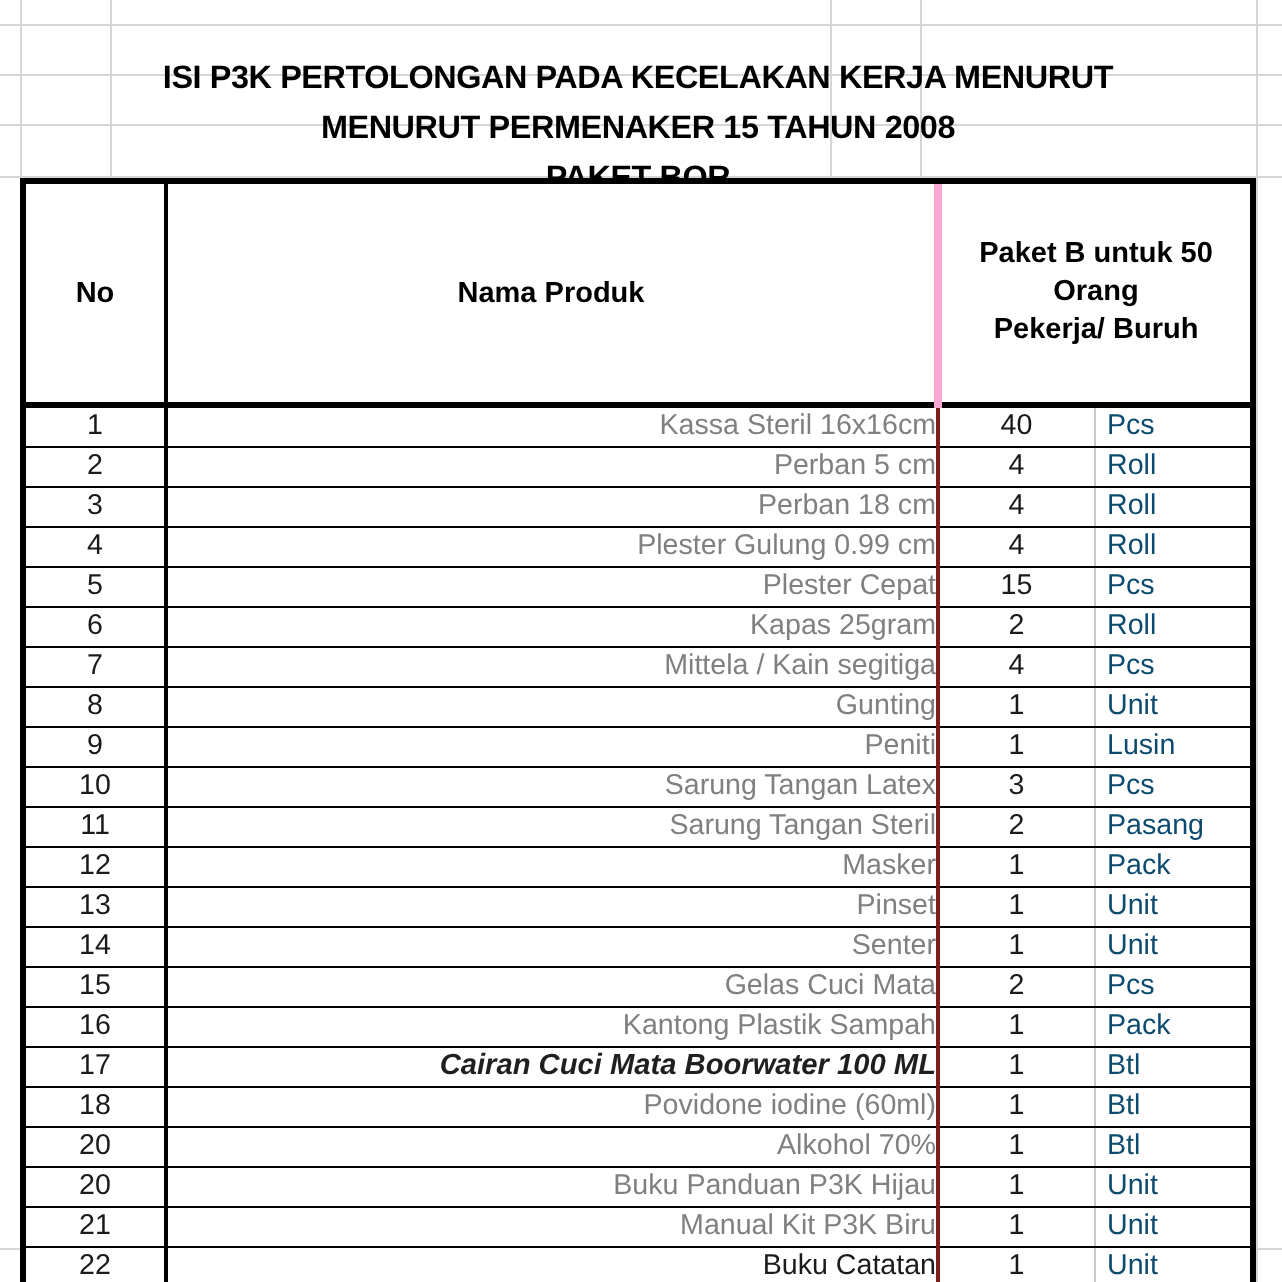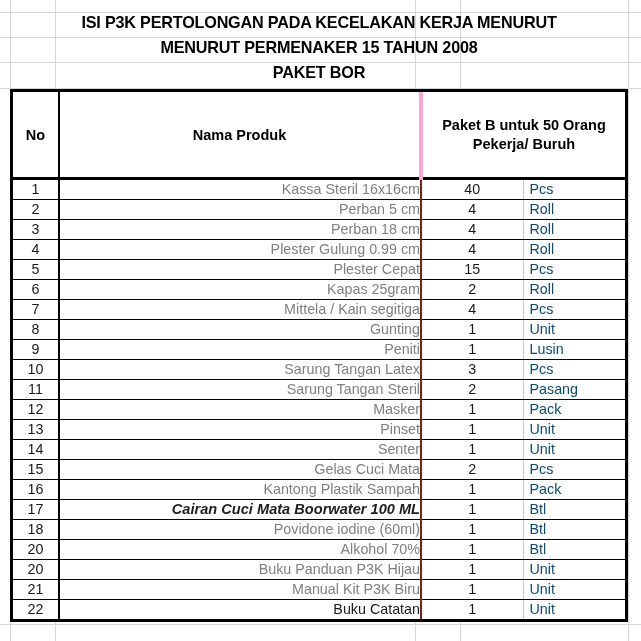--- a/index.html
+++ b/index.html
@@ -41,21 +41,21 @@
     left: 0;
     right: 0;
     height: 1px;
     background: #d6d6d6;
   }
 
   
   .title-block {
     position: absolute;
     left: 10px;
-    top: 10px;
+    top: 27px;
     width: 618px;
     z-index: 2;
     text-align: center;
   }
   .title-line {
     font-weight: bold;
     color: #000000;
     letter-spacing: -0.2px;
     line-height: 25px;
     font-size: 16.5px;
@@ -86,21 +86,21 @@
     table-layout: fixed;
   }
 
   
   thead th {
     border-bottom: 3px solid #000;
     font-weight: bold;
     color: #000;
     font-size: 14.5px;
     vertical-align: middle;
-    padding: 0;
+    padding: 12px;
     height: 85px;
     background: #ffffff;
   }
   th.h-no {
     width: 45px;
     border-right: 2px solid #000;
     text-align: center;
   }
   th.h-nama {
     width: 359px;

